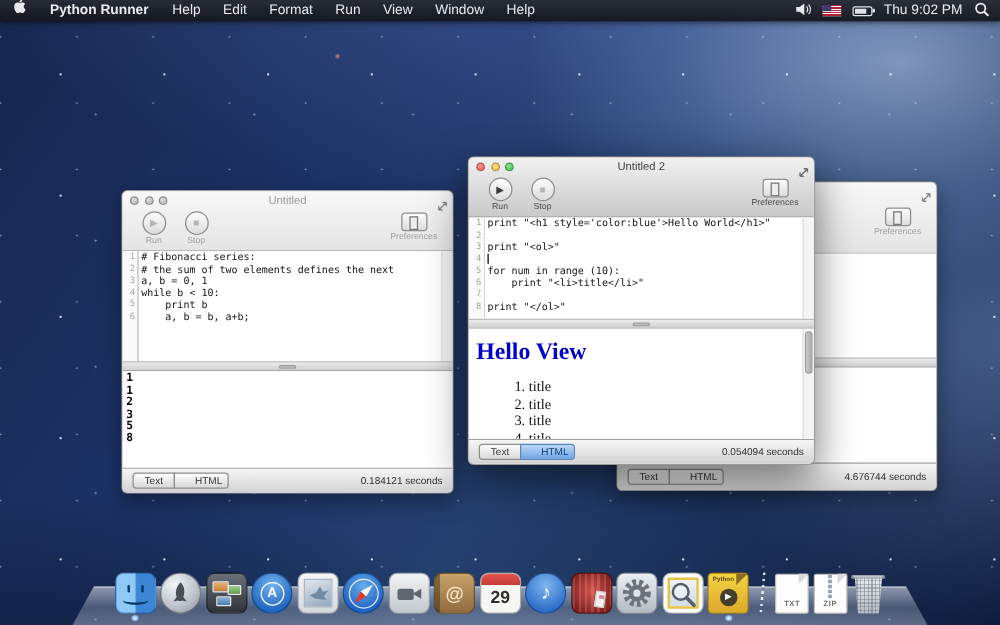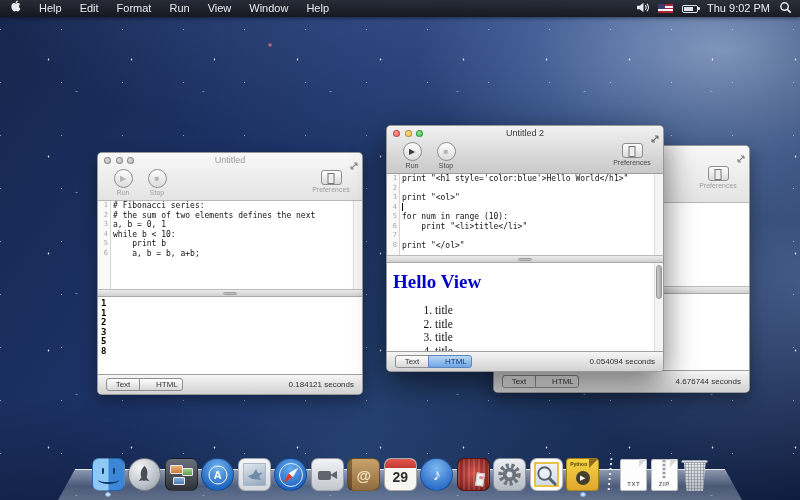--- a/index.html
+++ b/index.html
@@ -99,21 +99,21 @@
   .seg { display:flex; margin-left:8px; }
   .segbtn { min-width:34px; height:13px; font-size:8px; line-height:12px; text-align:center;
     border:1px solid #8f8f8f; background:linear-gradient(#fefefe,#d8d8d8); color:#333; padding:0 4px; }
   .segbtn:first-child { border-radius:3px 0 0 3px; }
   .segbtn:last-child  { border-radius:0 3px 3px 0; margin-left:-1px;padding-left:16px; }
   .segbtn.sel { background:linear-gradient(#bcd7f5,#6fa6e6); color:#0d3a77; border-color:#5b87bf; }
   .wstatus { margin-left:auto; font-size:8px; color:#2e2e2e; padding-right:8px; }
 
   #win-left  { left:97px;  top:152px; width:266px; height:243px; z-index:10; }
   #win-right { left:493px; top:145px; width:257px; height:248px; z-index:20; }
-  #win-front { left:386px; top:125px; width:278px; height:247px; z-index:30; }
+  #win-front { left:374px; top:125px; width:278px; height:247px; z-index:30; }
   #win-left .codepane  { height:88px; }
   #win-front .codepane { flex:1 1 auto; }
   #win-front .outpane  { flex:0 0 88px; }
   #win-right .pane     { background:#fff; }
   #win-right .pane.top { flex:0 0 83px; }
   #win-right .pane.bot { flex:1 1 auto; }
   #win-right .toolbar  { height:42px; padding-top:5px; }
   #win-right .bottombar{ flex-basis:22px; height:22px; }
 
   
@@ -229,20 +229,21 @@
 <body>
 
 <div id="desktop">
 
   <div id="menubar">
     <div class="mitem">
       <svg width="12" height="13" viewBox="0 0 20 22">
           <path fill="#e9eaee" d="M11.6 6.1c-.8 0-1.9-.9-3.1-.9-1.6 0-3.1 1-3.9 2.4-1.7 2.9-.4 7.2 1.2 9.5.8 1.1 1.7 2.4 3 2.3 1.2 0 1.6-.8 3.1-.8s1.9.8 3.1.8c1.3 0 2.1-1.2 2.9-2.3.9-1.3 1.3-2.6 1.3-2.7 0 0-2.5-1-2.5-3.8 0-2.4 1.9-3.5 2-3.6-1.1-1.6-2.8-1.8-3.4-1.8-1.5 0-2.8.9-3.7.9zM13.9 3.7c.7-.8 1.1-1.9 1-3-1 0-2.2.7-2.9 1.5-.6.7-1.2 1.9-1 3 1.1.1 2.2-.6 2.9-1.5z"></path>
         </svg>
     </div>
+    <div class="mitem mapp">Python Runner</div>
     <div class="mitem">Help</div>
     <div class="mitem">Edit</div>
     <div class="mitem">Format</div>
     <div class="mitem">Run</div>
     <div class="mitem">View</div>
     <div class="mitem">Window</div>
     <div class="mitem">Help</div>
     <div id="mb-right">
       <span>
         <svg width="13" height="11" viewBox="0 0 14 12">

